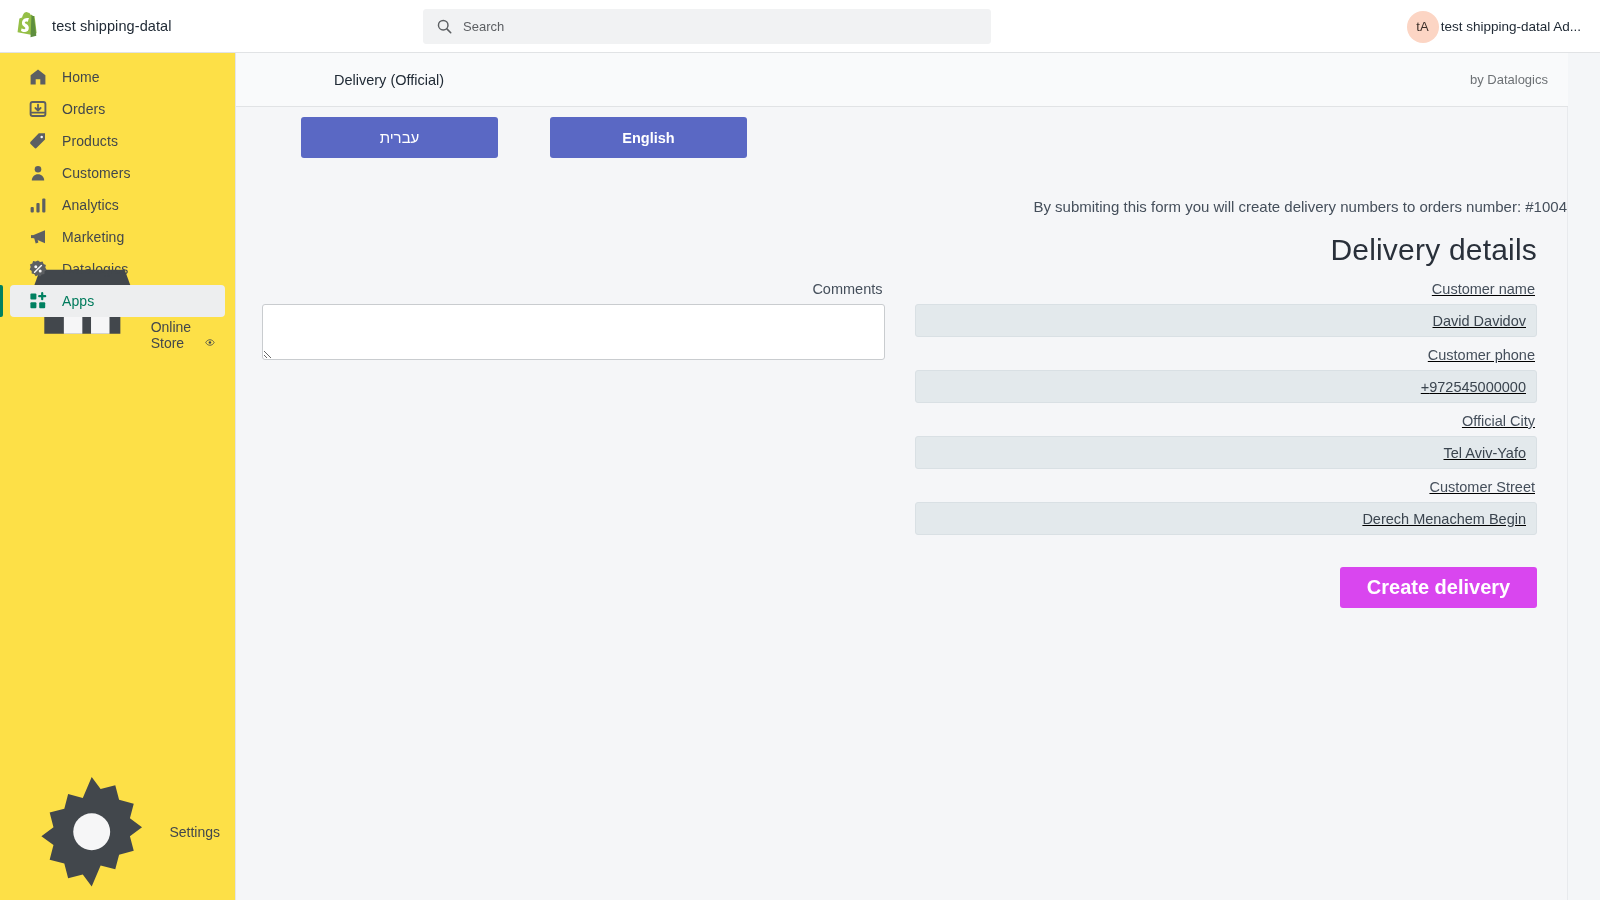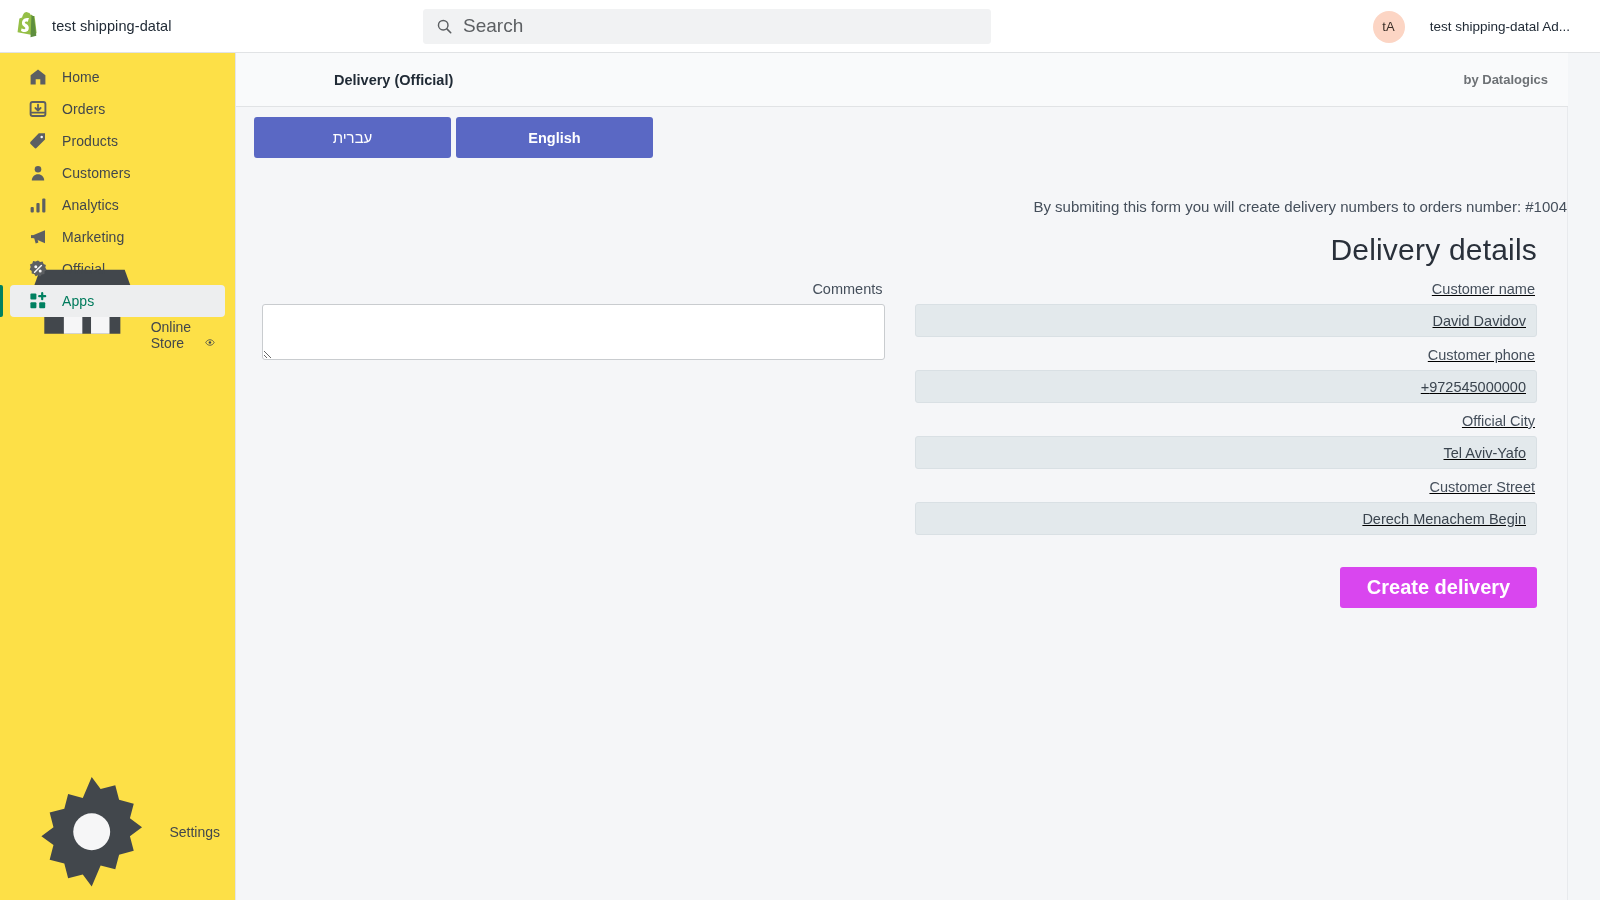--- a/index.html
+++ b/index.html
@@ -37,24 +37,24 @@
     flex: 0 0 auto; margin-left: 187px;
     width: 568px; height: 35px;
     background: #f1f2f3;
     border: 1px solid #f1f2f3;
     border-radius: 3px;
     display: flex; align-items: center;
     padding: 0 12px; gap: 10px;
     cursor: text;
   }
   .search-icon { width: 17px; height: 17px; flex: 0 0 17px; display:block; }
-  .search-ph { font-size: 19px; color: #5c5f62; }
+  .search-ph { font-size: 13px; color: #5c5f62; }
   .account {
-    position: absolute; right: 30px; top: 0; height: 53px;
-    display: flex; align-items: center; gap: 25px;
+    position: absolute; right: 19px; top: 0; height: 53px;
+    display: flex; align-items: center; gap: 2px;
     cursor: pointer;
   }
   .avatar {
     width: 32px; height: 32px; border-radius: 50%;
     background: #fcd5c4; color: #3b2f28;
     font-size: 13px; display: flex; align-items: center; justify-content: center;
     letter-spacing: .2px;
   }
   .account-name { font-size: 13.5px; color: #212b36; white-space: nowrap; }
 
@@ -112,21 +112,20 @@
     width: 1364px; height: 847px;
     background: #f4f6f8;
     overflow: hidden;
   }
   .app-header {
     height: 54px; width: 1332px;
     background: #f9fafb;
     border-bottom: 1px solid #e1e3e5;
     display: flex; align-items: center; justify-content: space-between;
     padding: 0 20px 0 98px;
-    font-weight: bold;
   }
   .app-title { font-size: 14.5px; color: #212b36; }
   .app-by { font-size: 13px; color: #6d7175; }
 
   .app-body {
     position: relative;
     width: 1332px; height: 793px;
     background: #f5f6f8;
     border-right: 1px solid #e8eaed;
   }
@@ -137,21 +136,21 @@
     padding: 10px 0 0 18px;
   }
   .lang-btn {
     width: 197px; height: 41px;
     background: #5a68c4;
     color: #ffffff;
     border: none; border-radius: 3px;
     font-family: "Liberation Sans", sans-serif;
     font-size: 14.5px; font-weight: bold;
     cursor: pointer;
-    display: flex; align-items: center; justify-content: center;
+    display: flex; align-items: center; justify-content: center; margin-left: 47px;
   }
   .lang-btn.he { font-weight: normal; font-size: 15px; }
 
   .form-note {
     text-align: right;
     font-size: 15px; color: #454f5b;
     margin-top: 40px;
   }
 
   .details-title {
@@ -297,21 +296,21 @@
       <span class="nav-label">Marketing</span>
     </div>
 
     <div class="nav-item">
       <svg class="nav-ico" viewBox="0 0 20 20">
         <path d="M10 1.6l2.1 1.5 2.5-.5 1 2.4 2.3 1.1-.6 2.5 1.2 2.2-1.9 1.7-.2 2.6-2.6.3-1.6 2-2.2-1.1-2.4 1-1.4-2.2-2.5-.5v-2.6l-2-1.6 1-2.4-.8-2.4 2.4-1 .8-2.5 2.5.3z" fill="#5c5f62"></path>
         <circle cx="7.8" cy="7.8" r="1.5" fill="#f6f6f7"></circle>
         <circle cx="12.2" cy="12.1" r="1.5" fill="#f6f6f7"></circle>
         <line x1="6.6" y1="13.3" x2="13.4" y2="6.5" stroke="#f6f6f7" stroke-width="1.5" stroke-linecap="round"></line>
       </svg>
-      <span class="nav-label">Official</span>
+      <span class="nav-label">Datalogics</span>
     </div>
 
     <div class="nav-item active">
       <svg class="nav-ico" viewBox="0 0 20 20">
         <rect x="2.4" y="2.4" width="6" height="6" rx="1" fill="#008060"></rect>
         <rect x="2.4" y="11.2" width="6" height="6" rx="1" fill="#008060"></rect>
         <rect x="11.2" y="11.2" width="6" height="6" rx="1" fill="#008060"></rect>
         <path d="M14.2 2.2v6M11.2 5.2h6" stroke="#008060" stroke-width="2.2" stroke-linecap="round"></path>
       </svg>
       <span class="nav-label">Apps</span>

